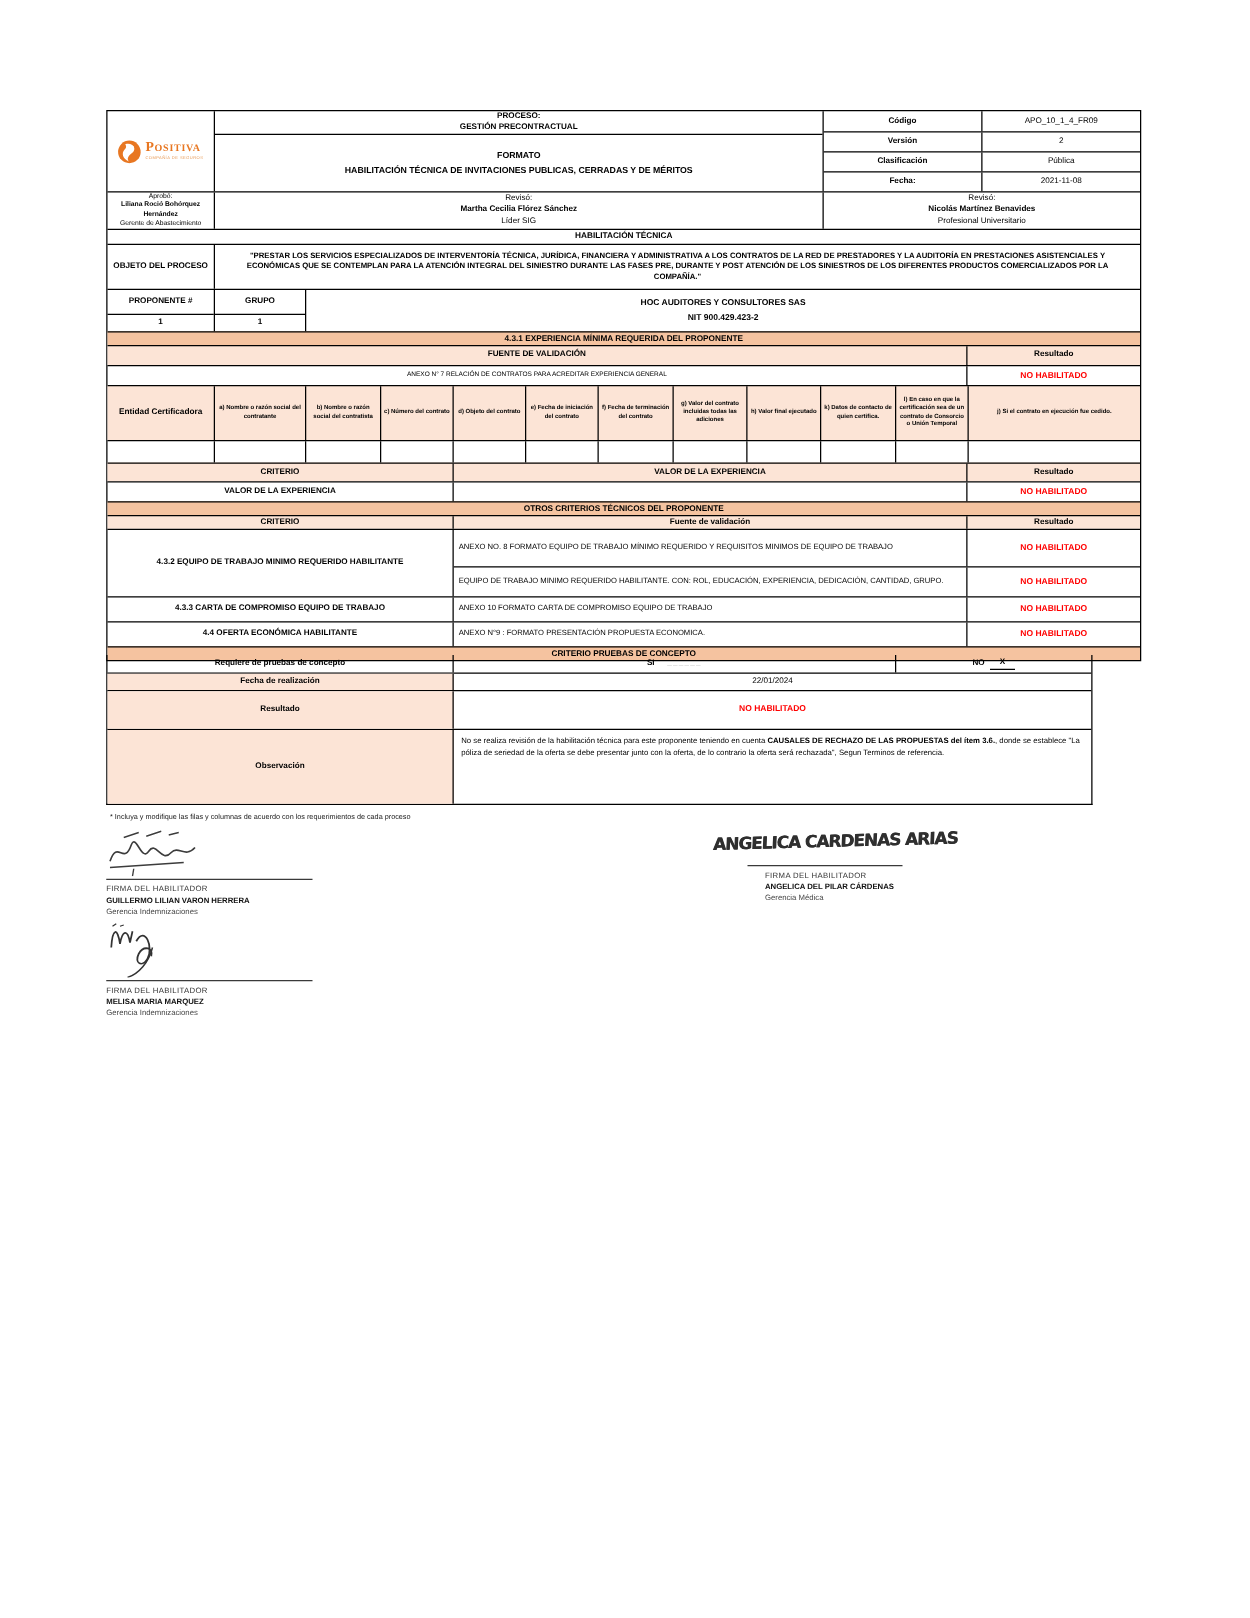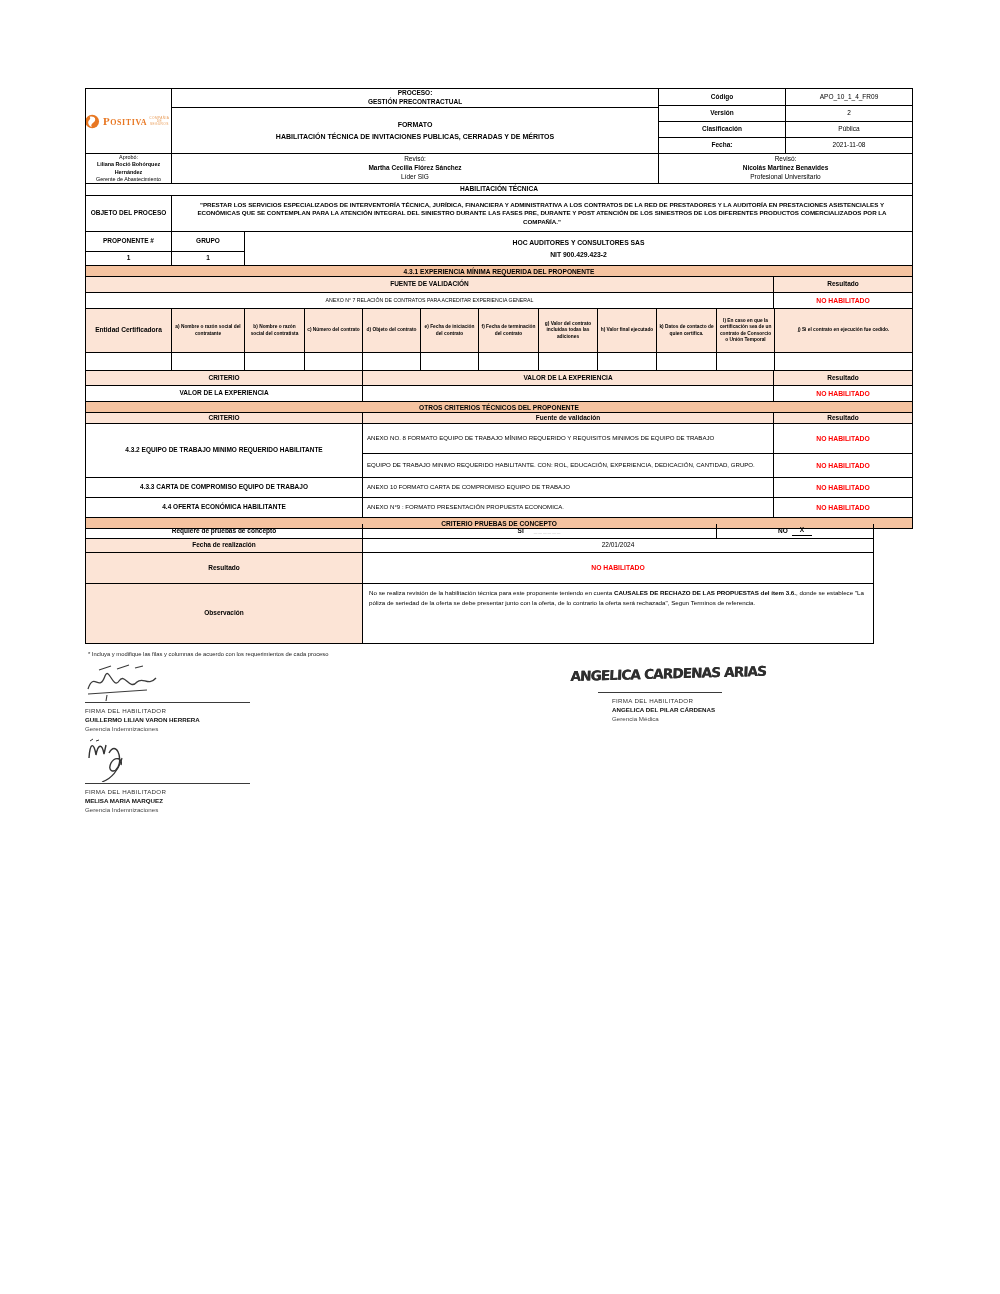--- a/index.html
+++ b/index.html
@@ -36,21 +36,21 @@
   .w-ent{width:86px;} .w-ca{width:73px;} .w-cb{width:60px;} .w-cc{width:58px;}
   .w-cd{width:58px;} .w-ce{width:58px;} .w-cf{width:60px;} .w-cg{width:59px;}
   .w-ch{width:59px;} .w-ck{width:60px;} .w-cl{width:58px;} .w-cj{flex:1;}
   .w-crit{width:277px;} .w-mid{flex:1;} .w-res{width:138px;}
   .w-si{width:354px;} .w-no{flex:1;} .w-val{flex:1;}
   .tiny { font-size:4.8px; line-height:1.3; }
   .stack { display:flex; flex-direction:column; }
   .stack > * + * { border-top:1px solid #000; }
   
   .logo { display:flex; align-items:center; gap:3px; }
-  .logo-text { display:flex; flex-direction:row; align-items:flex-start; line-height:1; }
+  .logo-text { display:flex; flex-direction:column; align-items:flex-start; line-height:1; }
   .logo-brand { font-family:"Liberation Serif", serif; color:#e87722; font-size:11px;
                 letter-spacing:0.6px; font-variant:small-caps; font-weight:bold; }
   .logo-tag { font-size:3.2px; color:#e89a55; letter-spacing:0.4px; margin-top:1px; }
   
   .si-line { color:#aaa; font-weight:bold; letter-spacing:1px; margin-left:10px; }
   .xu { border-bottom:1px solid #000; padding:0 8px; font-weight:bold; }
   
   .obs-text { font-size:6.2px; text-align:left; line-height:1.6; padding:4px 6px; }
   
   .footnote { position:absolute; left:88px; top:651px; font-size:5.8px; color:#222; }

